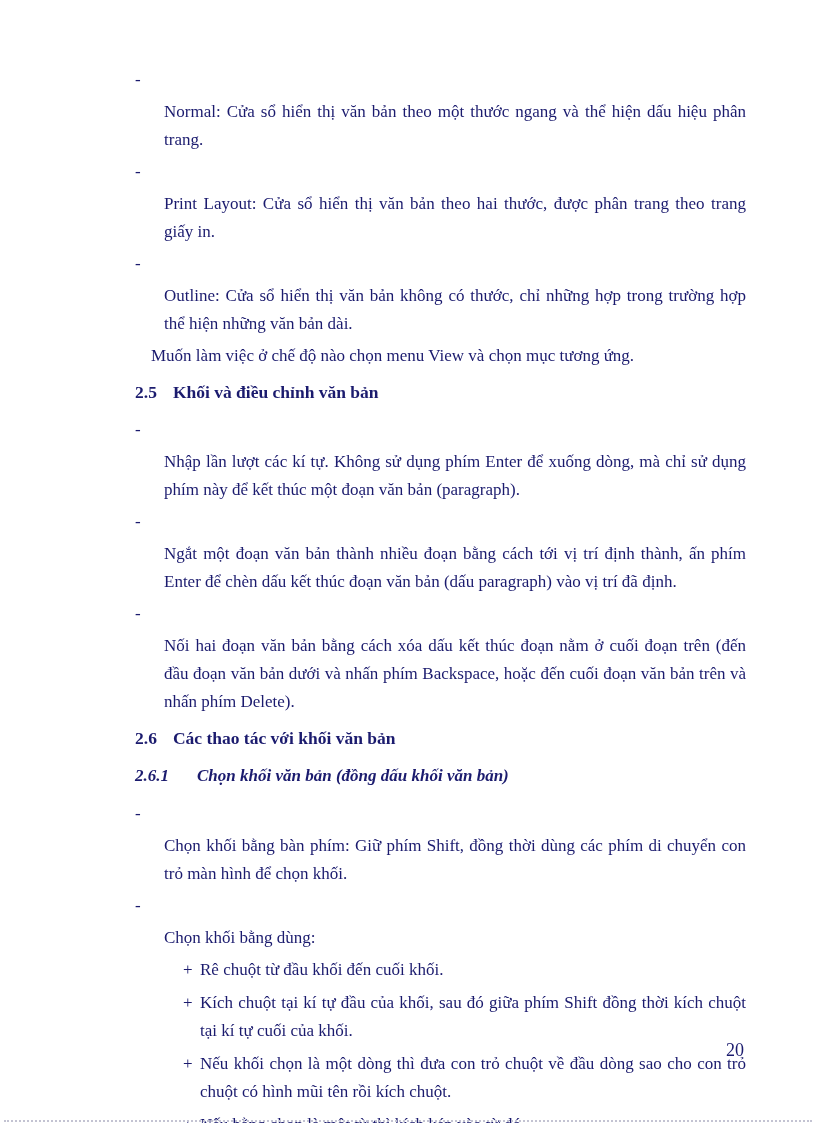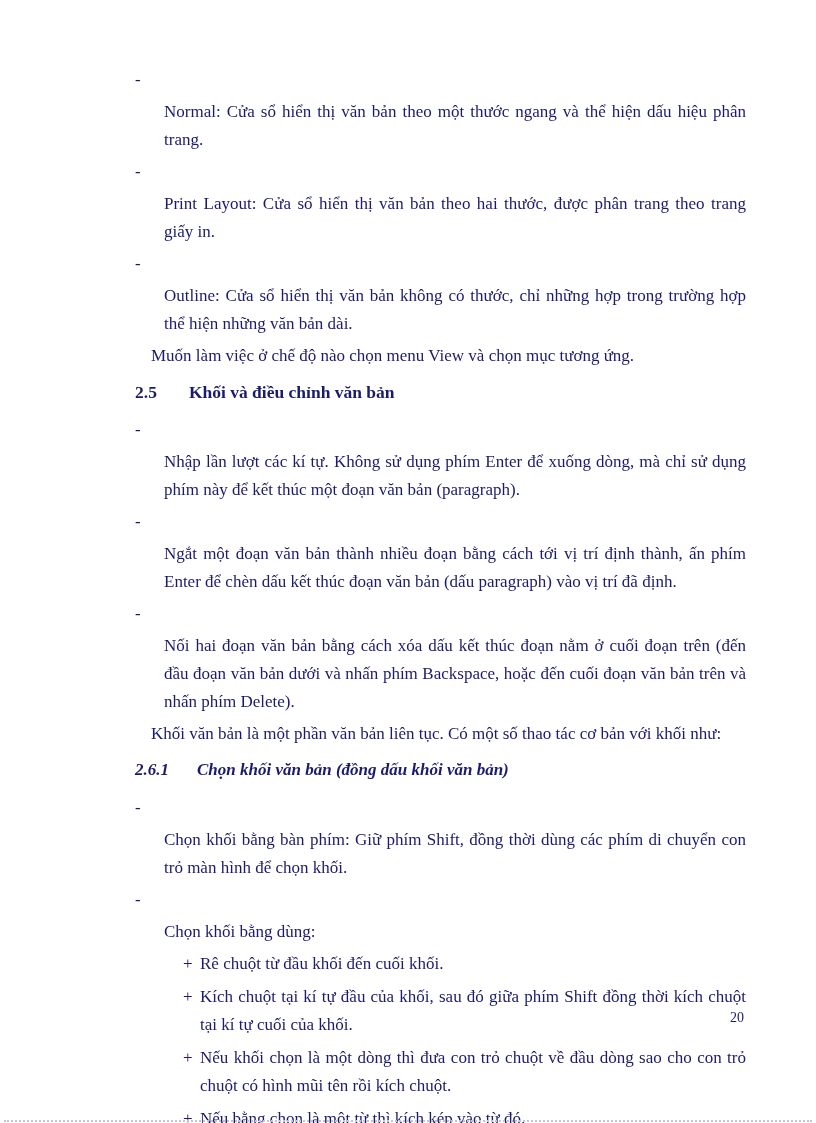--- a/index.html
+++ b/index.html
@@ -44,21 +44,21 @@
     text-align: justify;
   }
   
   .heading {
     margin: 8px 0 10px 0;
     font-size: 17.5px;
     font-weight: bold;
   }
   .heading .h-num {
     display: inline-block;
-    margin-right: 32px;
+    margin-right: 16px;
   }
   .subheading {
     margin: 8px 0 10px 0;
     font-size: 17px;
     font-weight: bold;
     font-style: italic;
   }
   .subheading .h-num {
     display: inline-block;
     margin-right: 28px;
@@ -70,23 +70,23 @@
   }
   .plus-item .marker {
     flex: 0 0 17px;
   }
   .plus-item .text {
     flex: 1 1 auto;
     text-align: justify;
   }
   .page-number {
     position: absolute;
-    top: 1004px;
+    top: 1036px;
     right: 72px;
-    font-size: 14px;
+    font-size: 18px;
   }
   .bottom-rule {
     position: absolute;
     left: 4px;
     right: 4px;
     bottom: 1px;
     border-bottom: 2px dotted #c3c3d2;
   }
 </style>
 </head>
@@ -120,22 +120,24 @@
     </div>
     <div class="dash-item">
       <span class="marker">-</span>
       <span class="text">Ngắt một đoạn văn bản thành nhiều đoạn bằng cách tới vị trí định thành, ấn phím Enter để chèn dấu kết thúc đoạn văn bản (dấu paragraph) vào vị trí đã định.</span>
     </div>
     <div class="dash-item">
       <span class="marker">-</span>
       <span class="text">Nối hai đoạn văn bản bằng cách xóa dấu kết thúc đoạn nằm ở cuối đoạn trên (đến đầu đoạn văn bản dưới và nhấn phím Backspace, hoặc đến cuối đoạn văn bản trên và nhấn phím Delete).</span>
     </div>
 
+    <h2 class="heading">
+      <span class="h-num">2.6</span><span class="h-title">Các thao tác với khối văn bản</span>
+    </h2>
 
-    <p class="para">Khối văn bản là một phần văn bản liên tục. Có một số thao tác cơ bản với khối như:</p>
 
     <h3 class="subheading">
       <span class="h-num">2.6.1</span><span class="h-title">Chọn khối văn bản (đồng dấu khối văn bản)</span>
     </h3>
 
     <div class="dash-item">
       <span class="marker">-</span>
       <span class="text">Chọn khối bằng bàn phím: Giữ phím Shift, đồng thời dùng các phím di chuyển con trỏ màn hình để chọn khối.</span>
     </div>
     <div class="dash-item">

